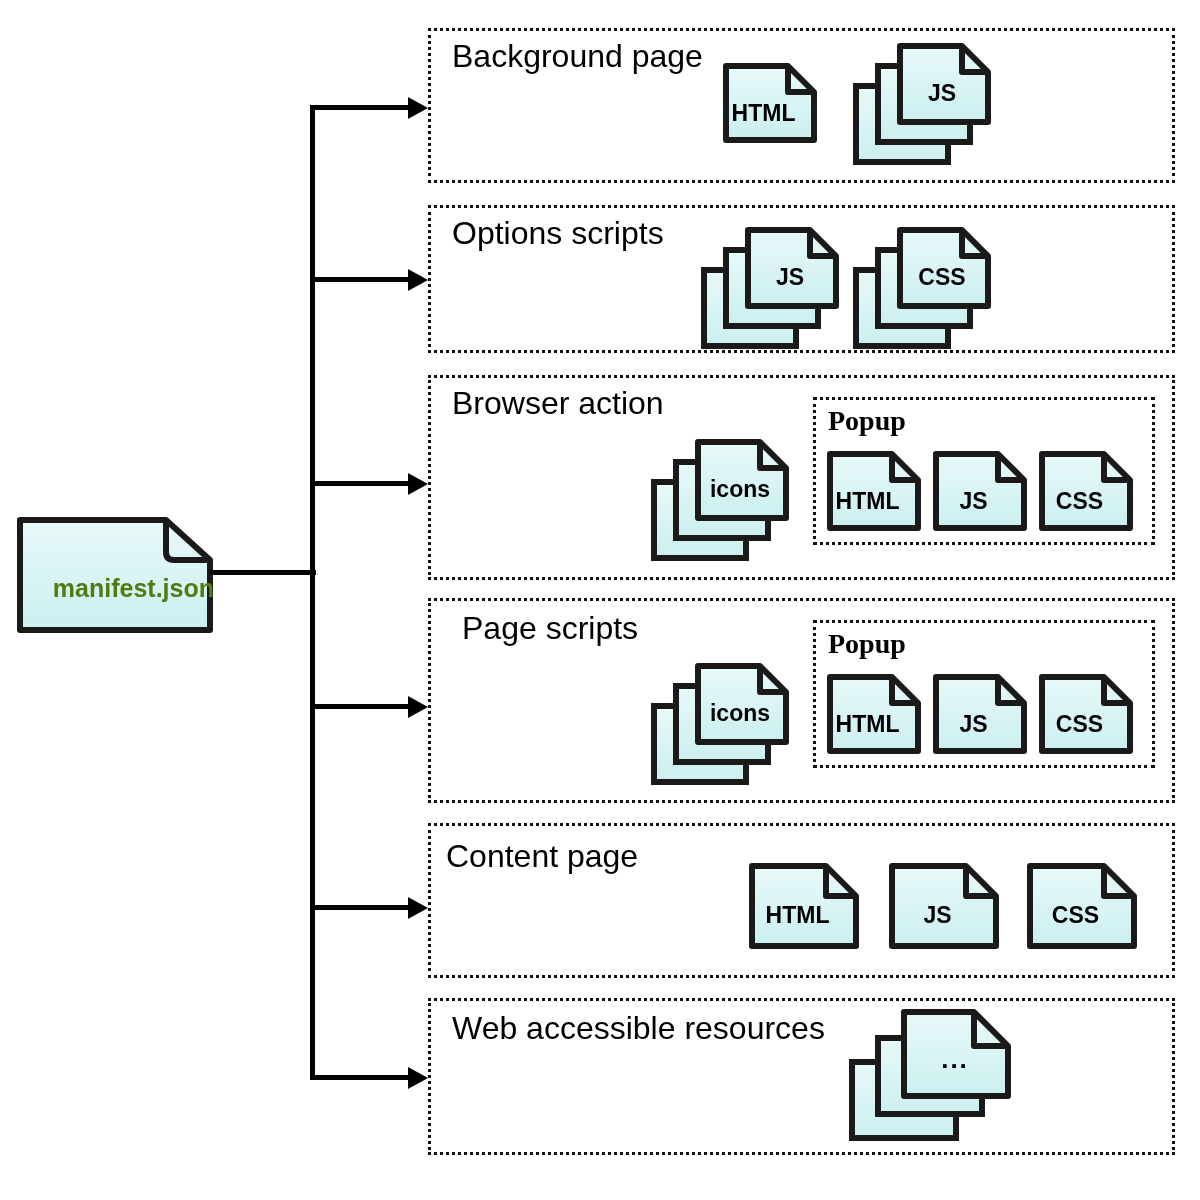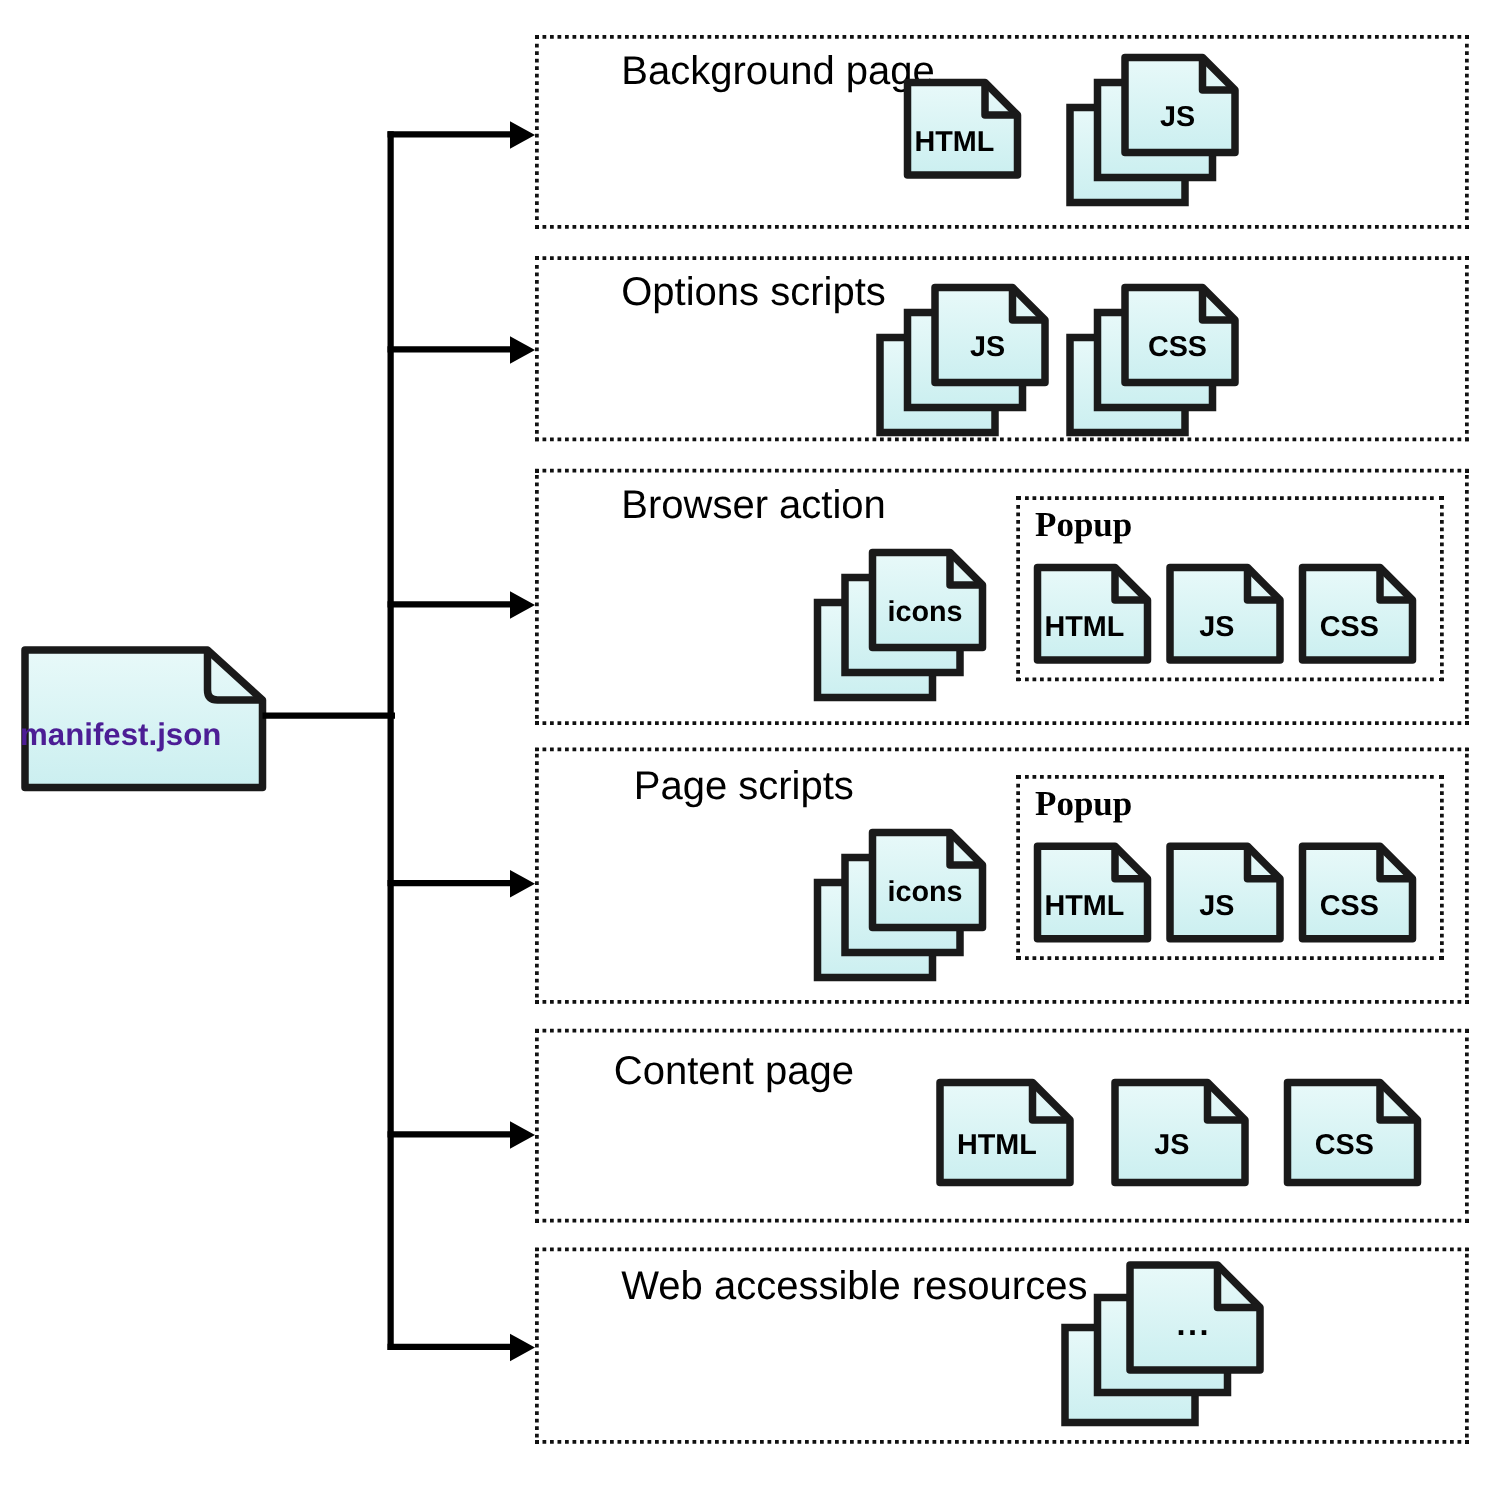--- a/index.html
+++ b/index.html
@@ -18,21 +18,20 @@
     border:3px dotted #111111;
     box-sizing:border-box;
     background:transparent;
   }
   .section-title{
     position:absolute;
     font-size:32px;
     color:#000000;
     white-space:nowrap;
     font-family:"Liberation Sans",sans-serif;
-    margin-left:45px;
   }
   .popup-box{
     position:absolute;
     border:3px dotted #111111;
     box-sizing:border-box;
   }
   .popup-title{
     position:absolute;
     font-family:"Liberation Serif",serif;
     font-weight:bold;
@@ -50,24 +49,24 @@
     text-align:center;
     font-size:23px;
     font-weight:bold;
     color:#000000;
     font-family:"Liberation Sans",sans-serif;
     pointer-events:none;
   }
   .manifest-label{
     position:absolute;
     left:0;right:0;
-    text-align:left;
+    text-align:right;
     font-size:25px;
     font-weight:bold;
-    color:#4c1d95;
+    color:#4d7c0f;
     font-family:"Liberation Sans",sans-serif;
   }
 
   
   .line{position:absolute;background:#000000;}
   .arrowhead{position:absolute;width:0;height:0;
     border-top:11px solid transparent;
     border-bottom:11px solid transparent;
     border-left:20px solid #000000;}
 </style>

